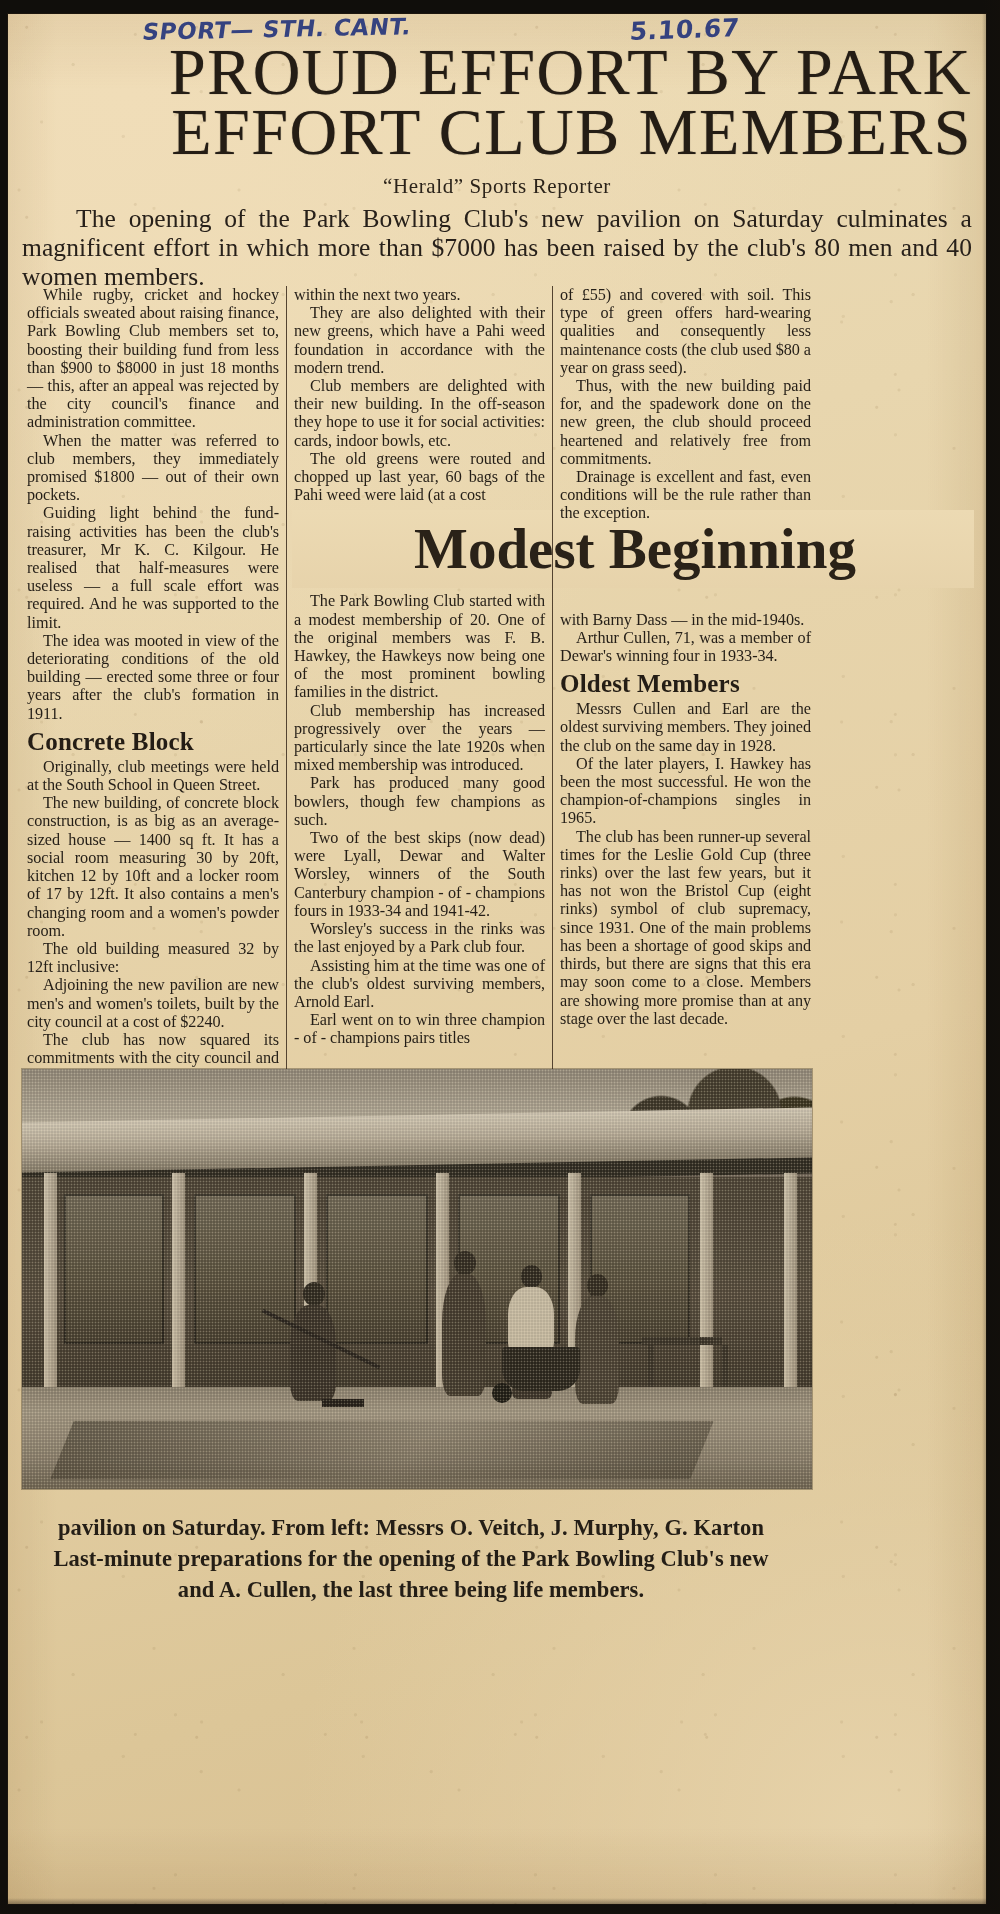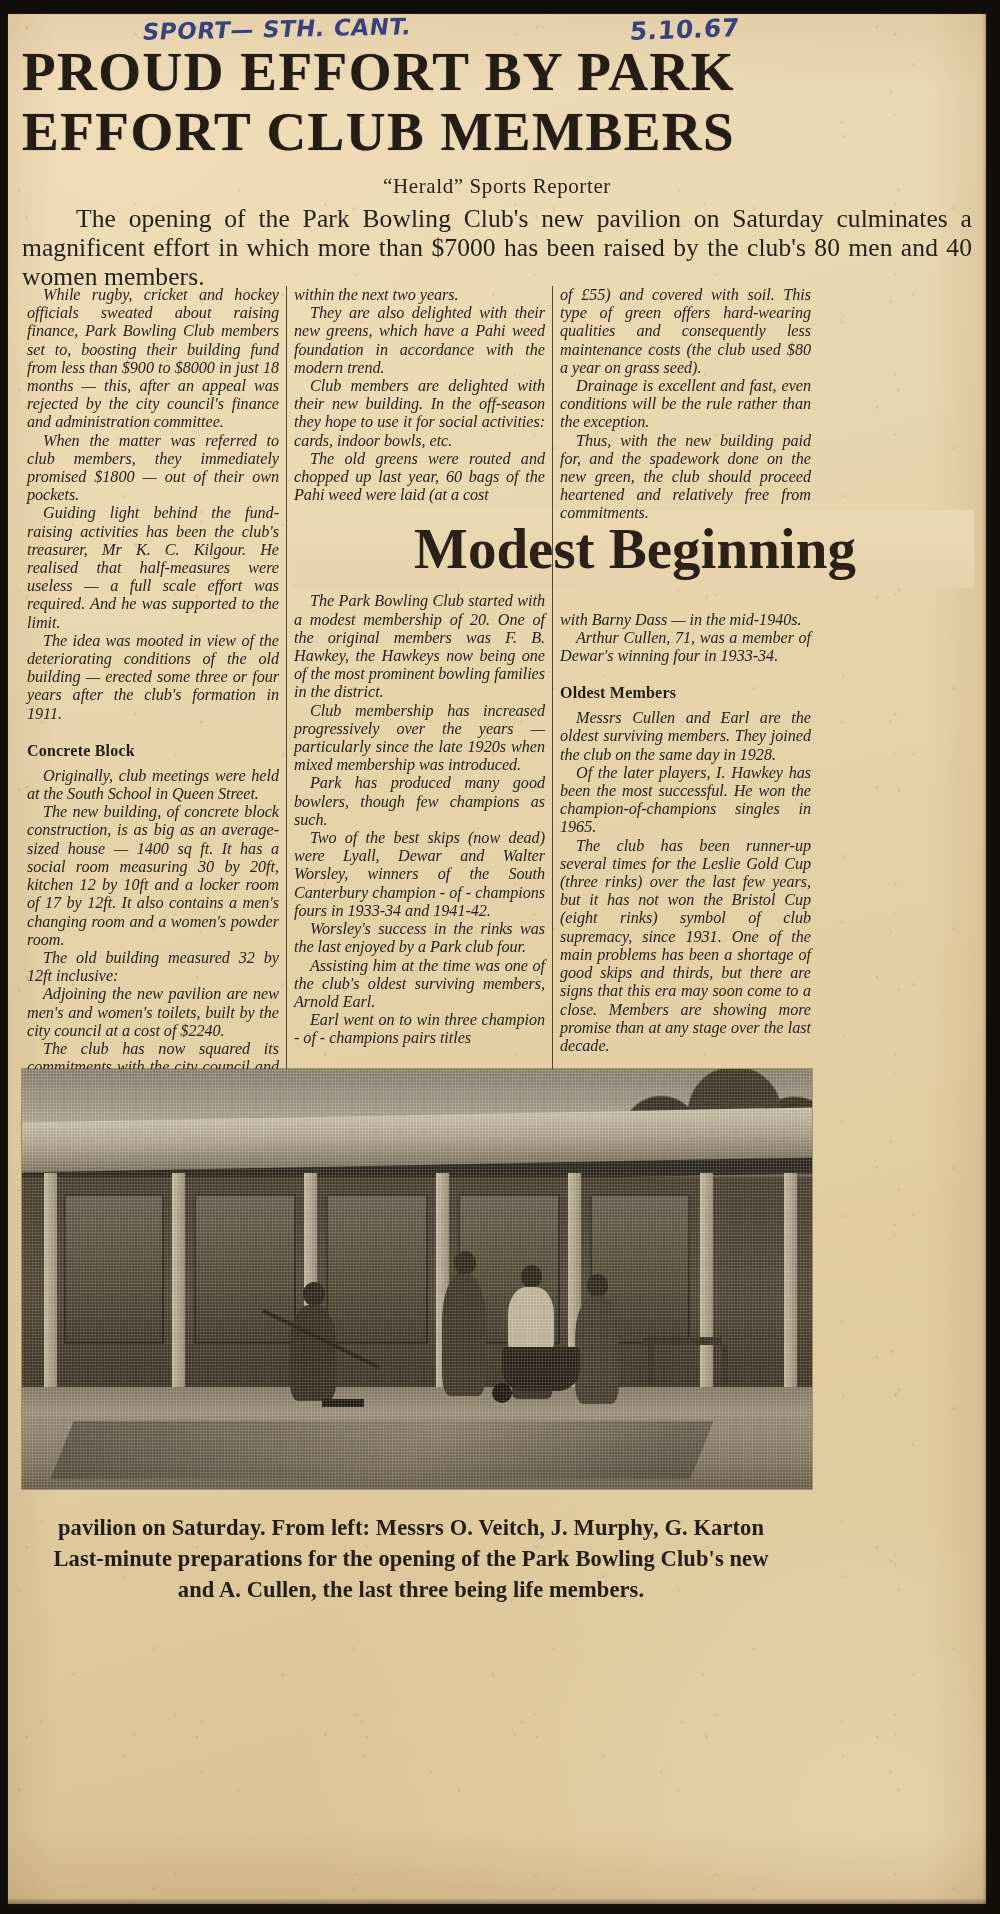--- a/index.html
+++ b/index.html
@@ -98,25 +98,25 @@
   #hand-subject { left: 135px; top: 0px;  font-size: 23px; }
   #hand-date    { left: 622px; top: -1px; font-size: 25px; transform: skewX(-6deg) rotate(-2deg); }
 
   
   #headline {
     position: absolute;
     top: 28px;
     left: 14px;
     right: 14px;
     z-index: 4;
-    text-align: left;
+    text-align: right;
     color: #241d15;
     font-family: "Liberation Serif", serif;
-    font-weight: 700;
-    font-size: 55px;
+    font-weight: 400;
+    font-size: 66px;
     line-height: 60px;
     letter-spacing: 1.5px;
     text-shadow: 0 0 1px rgba(36,29,21,.55);
   }
   #headline .hl-line { display: block; white-space: nowrap; }
 
   
   #byline {
     position: absolute;
     top: 160px;
@@ -160,30 +160,29 @@
   .col p {
     margin: 0;
     font-size: 16.2px;
     line-height: 18.2px;
     text-align: justify;
     text-indent: 16px;
     color: #241e17;
     letter-spacing: -.05px;
     -webkit-hyphens: none;
     hyphens: none;
-    font-style: italic;
   }
   .col p.cont { text-indent: 0; }
 
   .subhead {
     font-family: "Liberation Serif", serif;
     font-weight: 700;
-    font-size: 16px;
+    font-size: 25px;
     line-height: 30px;
-    margin: 13px 0 1px 0;
+    margin: 4px 0 1px 0;
     color: #241d15;
     letter-spacing: .2px;
   }
 
   
   #modest {
     position: absolute;
     top: 504px;
     left: 290px;
     width: 674px;
@@ -387,22 +386,22 @@
         <p>Club membership has increased progressively over the years — particularly since the late 1920s when mixed membership was introduced.</p>
         <p>Park has produced many good bowlers, though few champions as such.</p>
         <p>Two of the best skips (now dead) were Lyall, Dewar and Walter Worsley, winners of the South Canterbury champion - of - champions fours in 1933-34 and 1941-42.</p>
         <p>Worsley's success in the rinks was the last enjoyed by a Park club four.</p>
         <p>Assisting him at the time was one of the club's oldest surviving members, Arnold Earl.</p>
         <p>Earl went on to win three champion - of - champions pairs titles</p>
       </div>
 
       <div class="col">
         <p class="cont">of £55) and covered with soil. This type of green offers hard-wearing qualities and consequently less maintenance costs (the club used $80 a year on grass seed).</p>
+        <p>Thus, with the new building paid for, and the spadework done on the new green, the club should proceed heartened and relatively free from commitments.</p>
         <p>Drainage is excellent and fast, even conditions will be the rule rather than the exception.</p>
-        <p>Thus, with the new building paid for, and the spadework done on the new green, the club should proceed heartened and relatively free from commitments.</p>
         <div style="height:88px"></div>
         <p class="cont">with Barny Dass — in the mid-1940s.</p>
         <p>Arthur Cullen, 71, was a member of Dewar's winning four in 1933-34.</p>
         <div class="subhead">Oldest Members</div>
         <p>Messrs Cullen and Earl are the oldest surviving members. They joined the club on the same day in 1928.</p>
         <p>Of the later players, I. Hawkey has been the most successful. He won the champion-of-champions singles in 1965.</p>
         <p>The club has been runner-up several times for the Leslie Gold Cup (three rinks) over the last few years, but it has not won the Bristol Cup (eight rinks) symbol of club supremacy, since 1931. One of the main problems has been a shortage of good skips and thirds, but there are signs that this era may soon come to a close. Members are showing more promise than at any stage over the last decade.</p>
       </div>
     </div>
 

